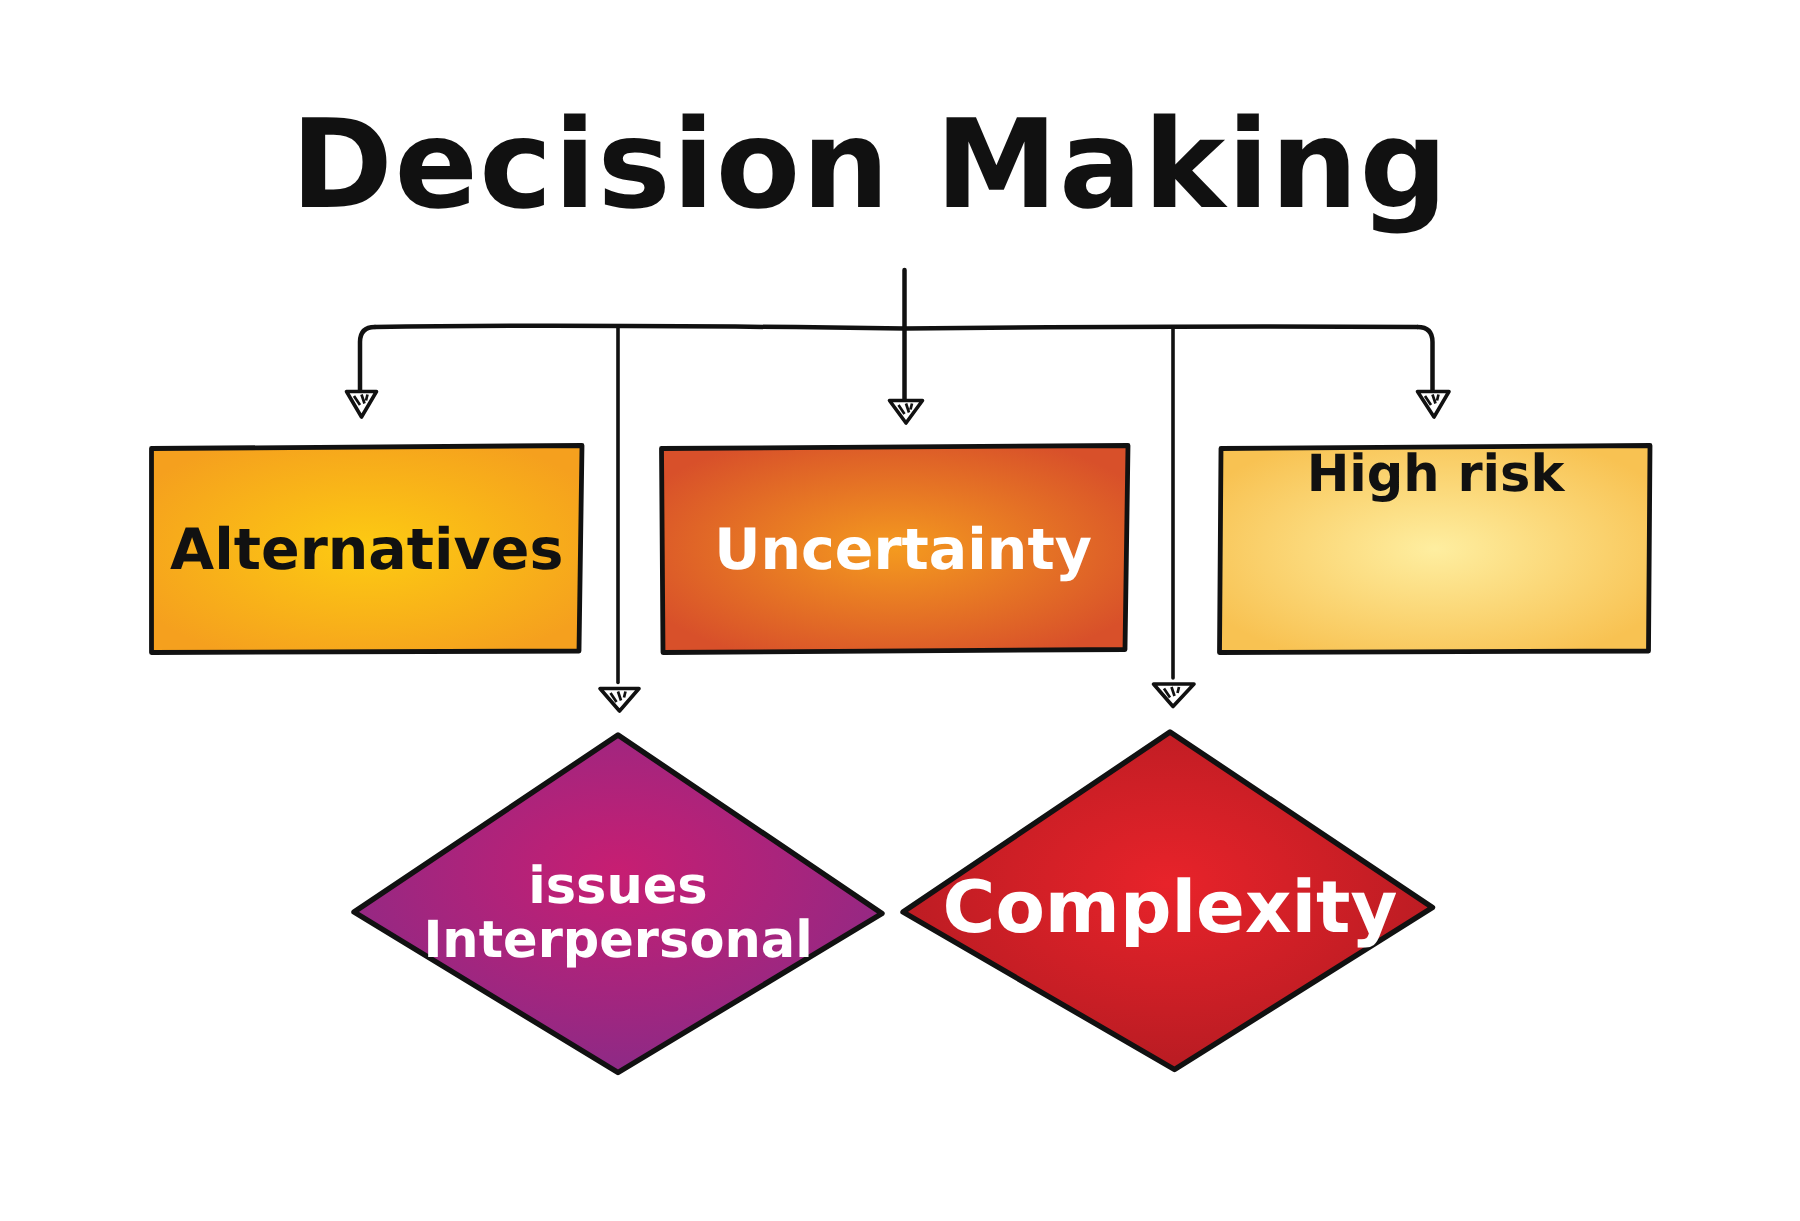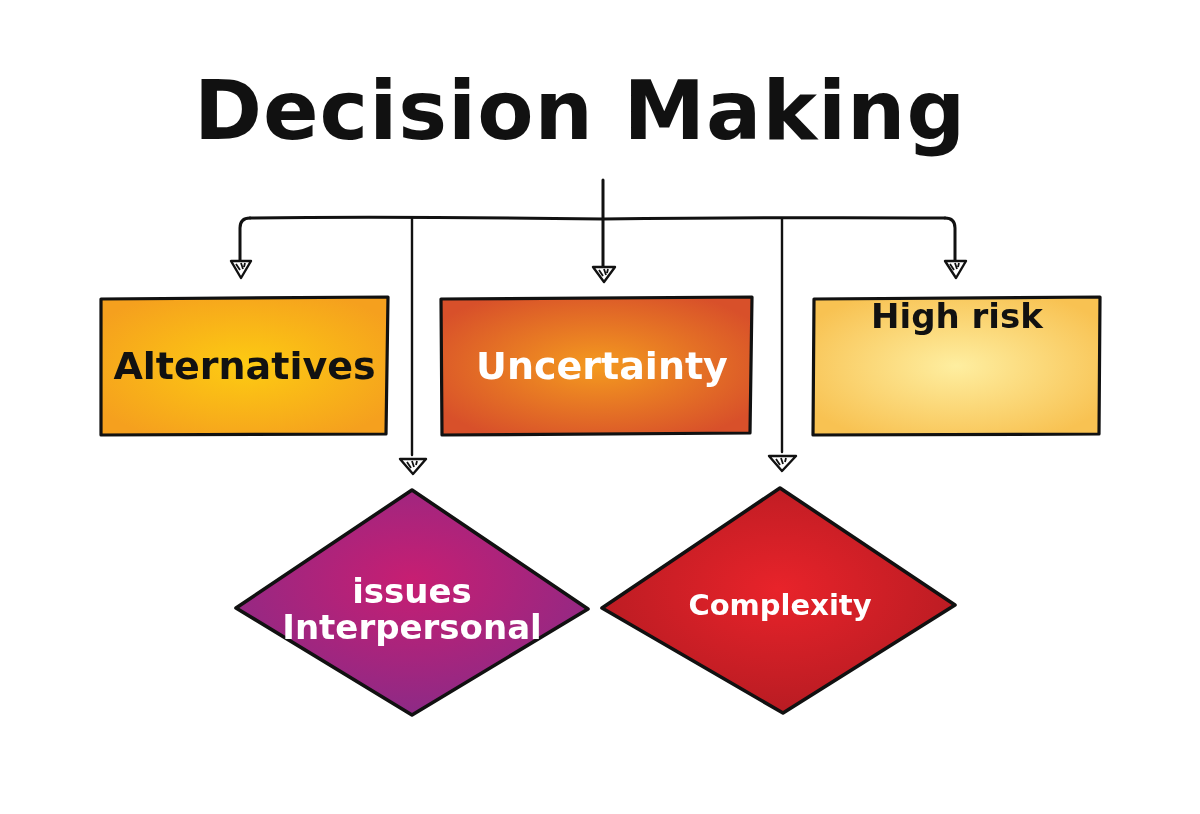--- a/index.html
+++ b/index.html
@@ -104,15 +104,15 @@
 
 <div class="node-label box-label small" style="left:814px; top:299px; width:286px; height:136px; color:#111111; flex-direction:column;justify-content:space-between;">
   <span>High risk</span>
 </div>
 
 <div class="node-label diamond-label" style="left:250px; top:560px; width:324px; height:100px; flex-direction:column; font-size:34px;">
   <span>issues</span>
   <span>Interpersonal</span>
 </div>
 
-<div class="node-label diamond-label" style="left:620px; top:570px; width:320px; height:70px; font-size:29px;">
+<div class="node-label diamond-label" style="left:620px; top:570px; width:320px; height:70px; font-size:48px;">
   <span>Complexity</span>
 </div>
 
 </body></html>

